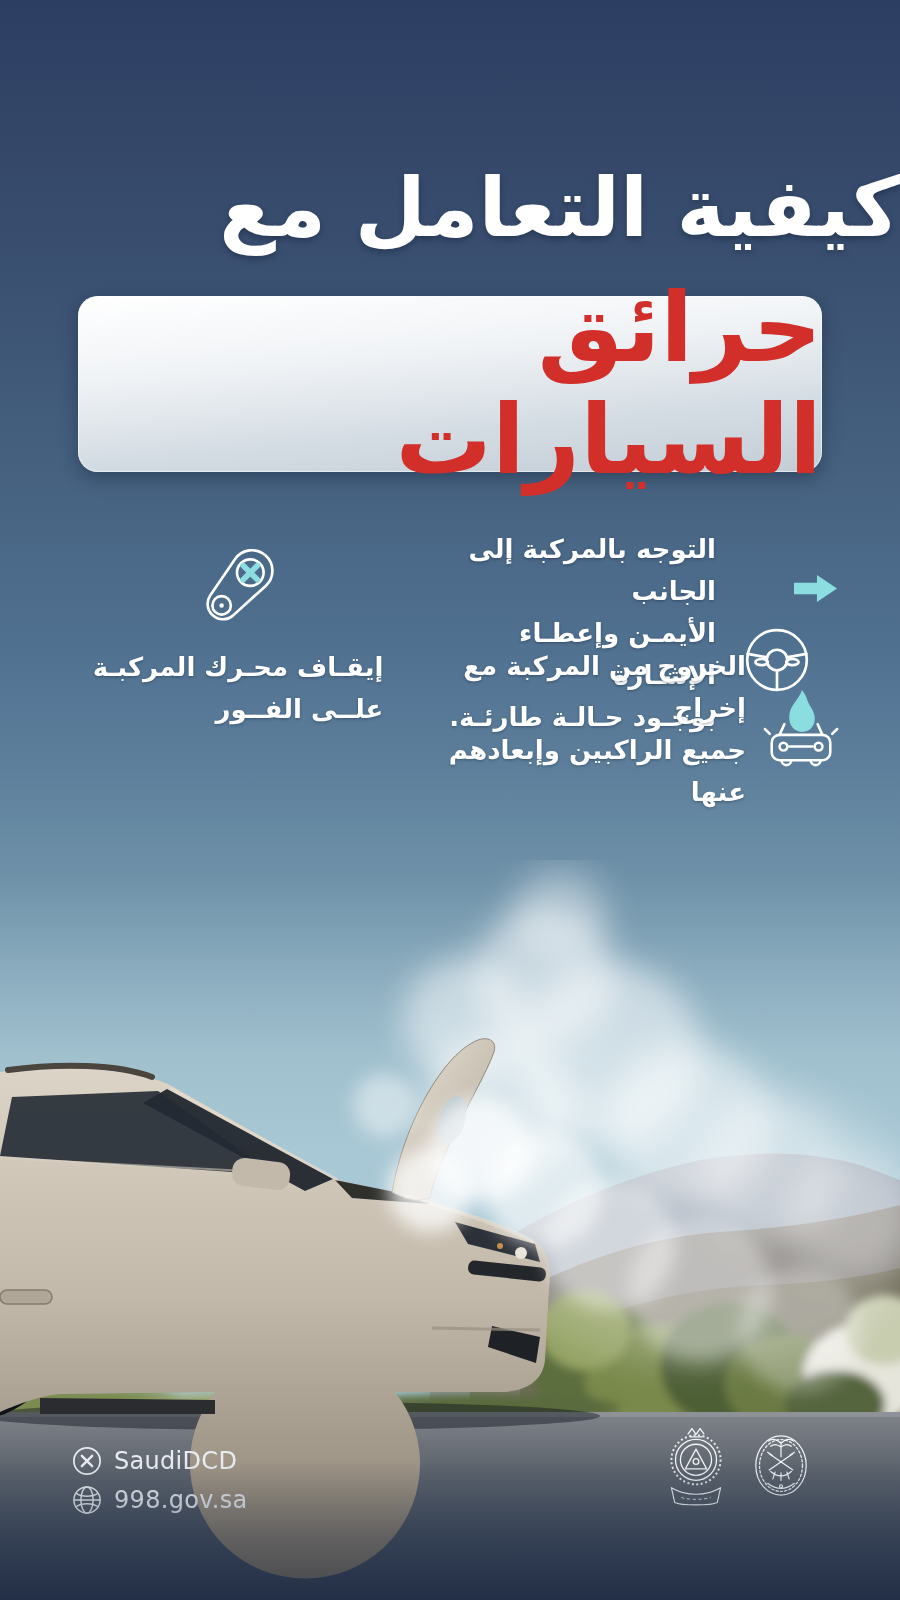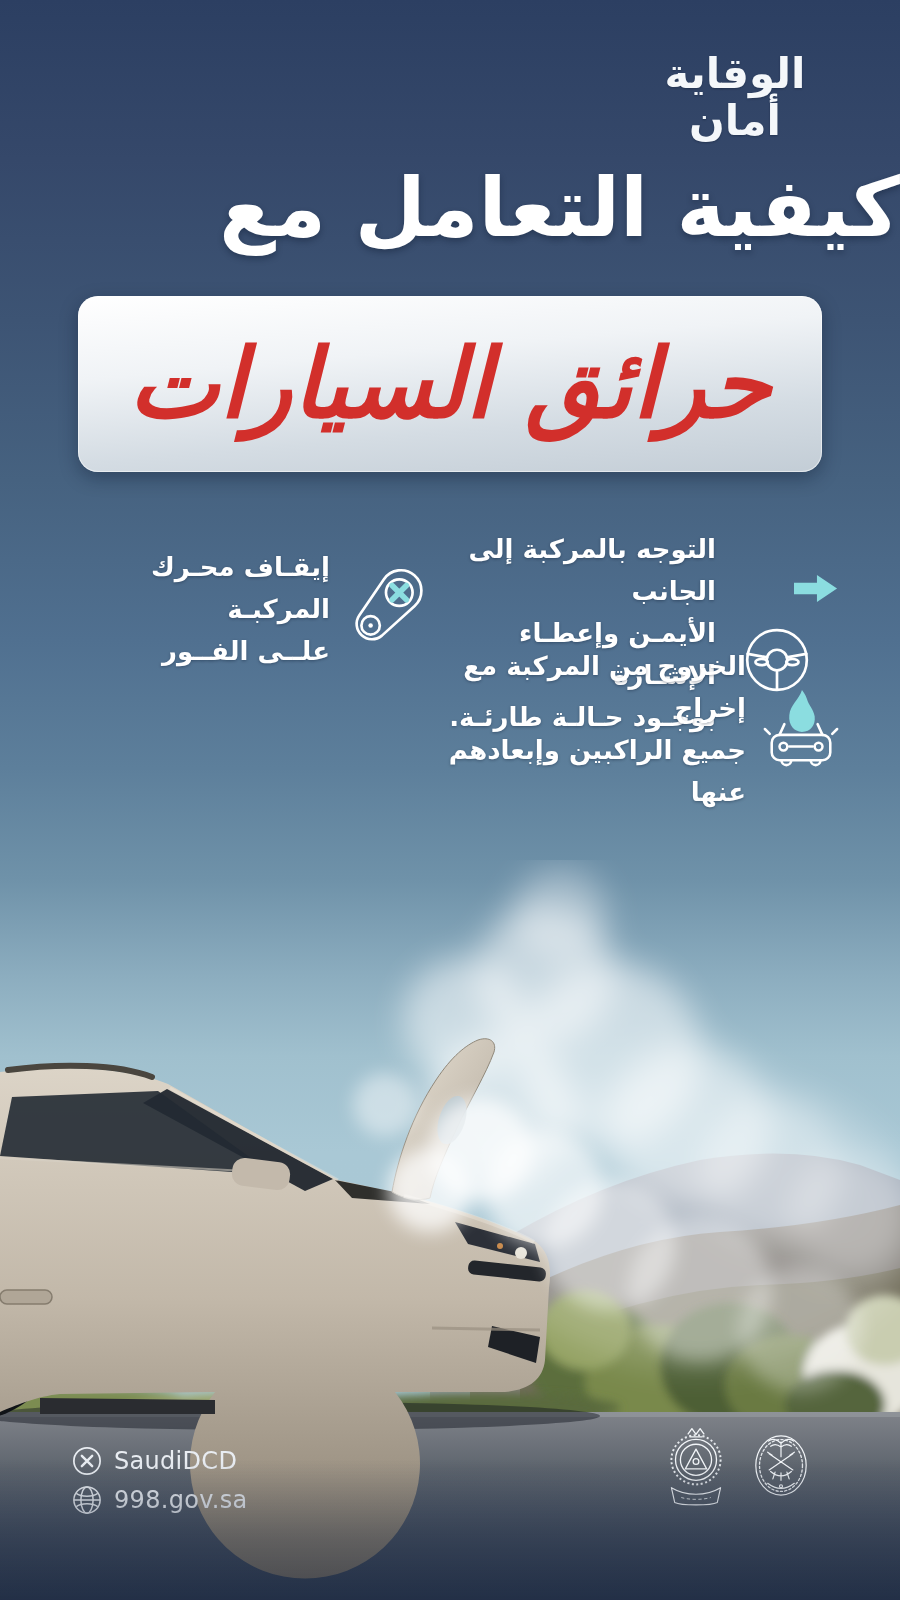--- a/index.html
+++ b/index.html
@@ -24,34 +24,34 @@
     text-shadow:0 3px 6px rgba(10,20,40,.35);
   }
   .banner{
     position:absolute;top:296px;left:78px;right:78px;height:176px;
     border-radius:20px;
     background:linear-gradient(175deg,#ffffff 0%,#f0f3f6 35%,#d4dce3 70%,#c3cdd6 100%);
     box-shadow:0 6px 18px rgba(10,20,40,.35), inset 0 0 0 1px rgba(255,255,255,.5);
     display:flex;align-items:center;justify-content:center;direction:rtl;
   }
   .banner-text{
-    color:#d22f2b;font-size:96px;font-weight:700;letter-spacing:-1px;font-style:italic;
+    color:#d22f2b;font-size:96px;font-weight:700;letter-spacing:-1px;
   }
   
   .item{position:absolute;display:flex;direction:rtl;align-items:center;gap:14px;}
   .item .ico{position:relative;flex:0 0 auto;}
   .item .txt{
     color:#ffffff;font-size:26px;font-weight:700;line-height:1.62;
     text-align:right;direction:rtl;white-space:pre-line;
     text-shadow:0 1px 3px rgba(10,20,40,.35);
   }
   .item svg{display:block;}
   .i-row1-right{top:528px;right:58px;width:420px;}
   .i-row1-right .ico{width:112px;height:128px;}
-  .i-row1-left{top:546px;left:46px;width:384px;}
+  .i-row1-left{top:546px;left:46px;width:384px;flex-direction:column;}
   .i-row2-right{top:645px;right:58px;width:420px;}
   .i-row2-left{top:692px;left:46px;width:384px;}
   .i-row3-center{top:798px;right:266px;width:410px;}
   .arrow-abs{position:absolute;top:4px;right:4px;}
   .wheel-abs{position:absolute;bottom:0;right:28px;}
   
   .scene{position:absolute;top:860px;left:0;width:900px;height:740px;}
   
   .footer-left{position:absolute;left:72px;top:1446px;display:flex;flex-direction:column;gap:9px;}
   .f-row{display:flex;align-items:center;gap:12px;color:#e9edf2;font-size:24px;letter-spacing:.3px;}
@@ -62,21 +62,20 @@
     position:absolute;left:0;top:1460px;width:900px;height:140px;
     background:linear-gradient(180deg,rgba(28,40,62,0) 0%,rgba(28,40,62,.38) 55%,rgba(22,33,54,.55) 100%);
     pointer-events:none;
   }
 </style>
 </head>
 <body>
 
 <div class="poster">
 
-  <div class="brand">الوقاية أمان</div>
 
   <div class="title">كيفية التعامل مع</div>
 
   <div class="banner">
     <span class="banner-text">حرائق السيارات</span>
   </div>
 
   <div class="item i-row1-right">
     <div class="ico">
       <svg class="arrow-abs" width="44" height="31" viewBox="0 0 46 32">

